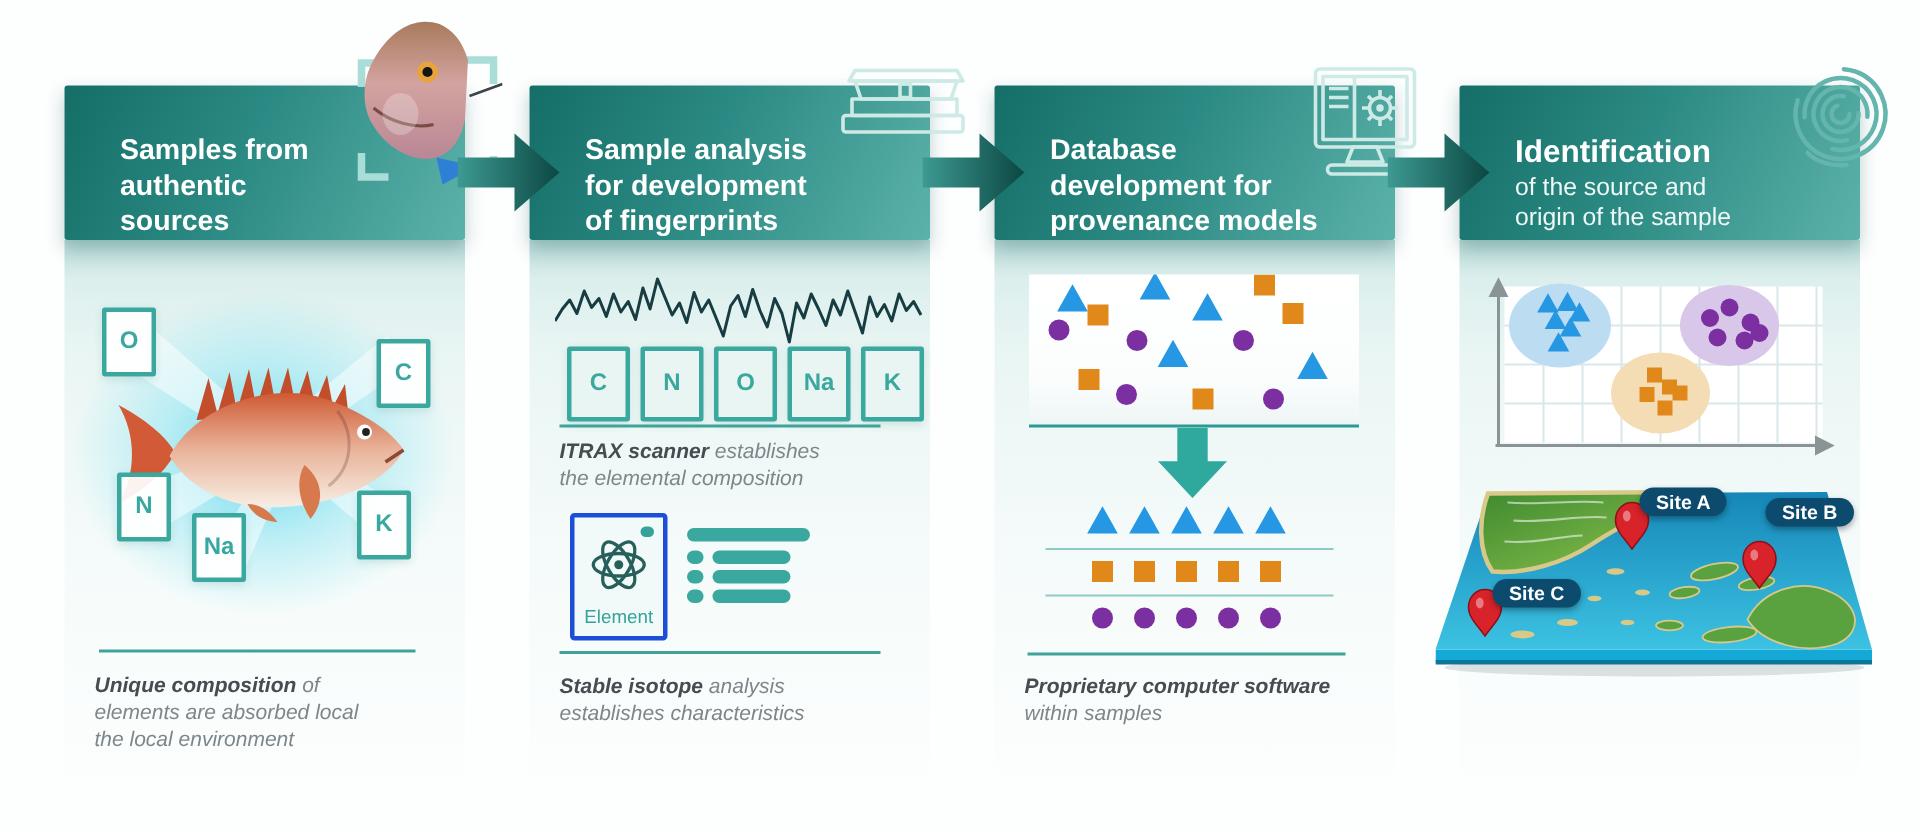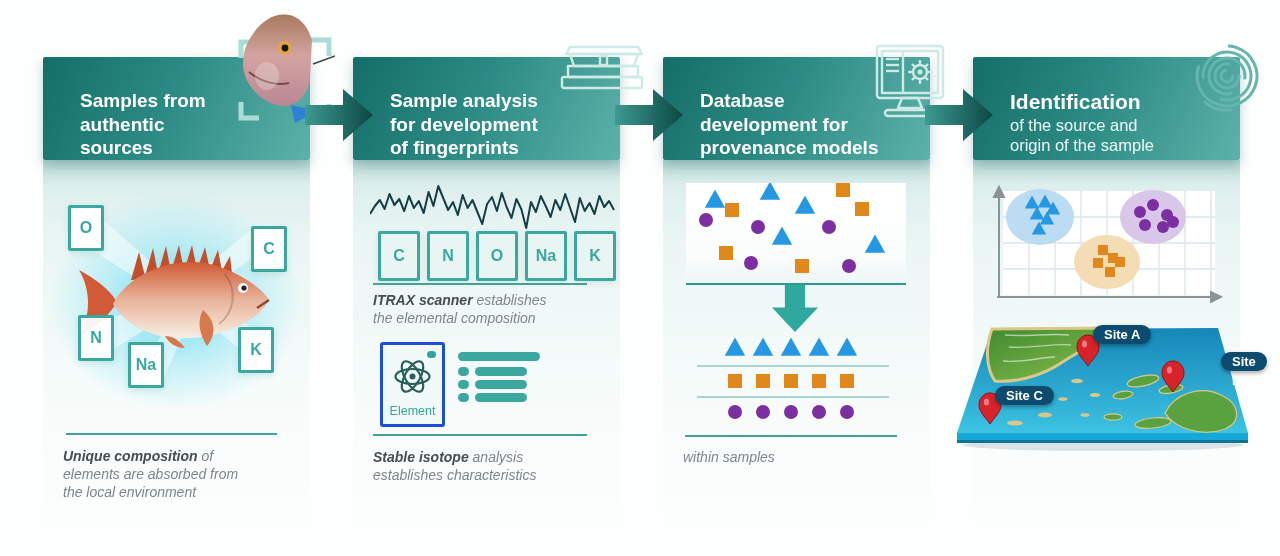--- a/index.html
+++ b/index.html
@@ -145,21 +145,21 @@
     <div id="p1-boxes">
         <div class="ebox v1" style="left: 25px; top: 205px;">O</div>
         <div class="ebox v1" style="left: 208px; top: 226px;">C</div>
         <div class="ebox v1" style="left: 35px; top: 315px;">N</div>
         <div class="ebox v1" style="left: 85px; top: 342px;">Na</div>
         <div class="ebox v1" style="left: 195px; top: 327px;">K</div>
       </div>
     <div class="divider" style="left:23px;top:433px;width:211px"></div>
     <div class="caption" style="left:20px;top:447px;width:230px" id="cap-p1">
         <div><b>Unique composition</b> of</div>
-        <div>elements are absorbed from</div>
+        <div>elements are absorbed local</div>
         <div>the local environment</div>
       </div>
   </section>
 
   <section class="panel p2">
     <div class="body"></div>
     <div class="header">
       <h2 class="title" id="t1">
           <div>Sample analysis</div>
           <div>for development</div>
@@ -299,20 +299,21 @@
         <rect x="177" y="39" width="14" height="14" fill="#e0891a"></rect>
         <circle cx="72" cy="77" r="7" fill="#7b2fa0"></circle>
         <circle cx="100" cy="77" r="7" fill="#7b2fa0"></circle>
         <circle cx="128" cy="77" r="7" fill="#7b2fa0"></circle>
         <circle cx="156" cy="77" r="7" fill="#7b2fa0"></circle>
         <circle cx="184" cy="77" r="7" fill="#7b2fa0"></circle>
       </svg>
 
     <div class="divider" style="left:22px;top:435px;width:212px"></div>
     <div class="caption" style="left:20px;top:448px;width:240px" id="cap-p3">
+        <div><b>Proprietary computer software</b></div>
         <div>within samples</div>
       </div>
   </section>
 
   <section class="panel p4">
     <div class="body"></div>
     <div class="header">
       <h2 class="title" id="t3">
         <span class="t-big">Identification</span>
         <span id="t3-rest"><div class="t-sub">of the source and</div><div class="t-sub">origin of the sample</div></span>
@@ -422,18 +423,18 @@
             <ellipse cx="-3.5" cy="-6" rx="2.6" ry="3.6" fill="rgba(255,255,255,.4)"></ellipse>
           </g>
           <g transform="translate(33,85)">
             <path d="M0,16 C-4,10 -11,4 -11,-3 C-11,-10 -6,-15 0,-15 C6,-15 11,-10 11,-3 C11,4 4,10 0,16 Z" fill="#d8232b" stroke="#8e1016"></path>
             <ellipse cx="-3.5" cy="-6" rx="2.6" ry="3.6" fill="rgba(255,255,255,.4)"></ellipse>
           </g>
         </g>
     </svg>
     <div id="p4-sites">
         <div class="pill" style="left: 120px; top: 325px;">Site A</div>
-        <div class="pill" style="left: 204px; top: 352px; margin-left: 44px;">Site B</div>
+        <div class="pill" style="left: 204px; top: 332px;">Site B</div>
         <div class="pill" style="left: 22px; top: 386px;">Site C</div>
       </div>
   </section>
 
 </div>
 
 </body></html>

